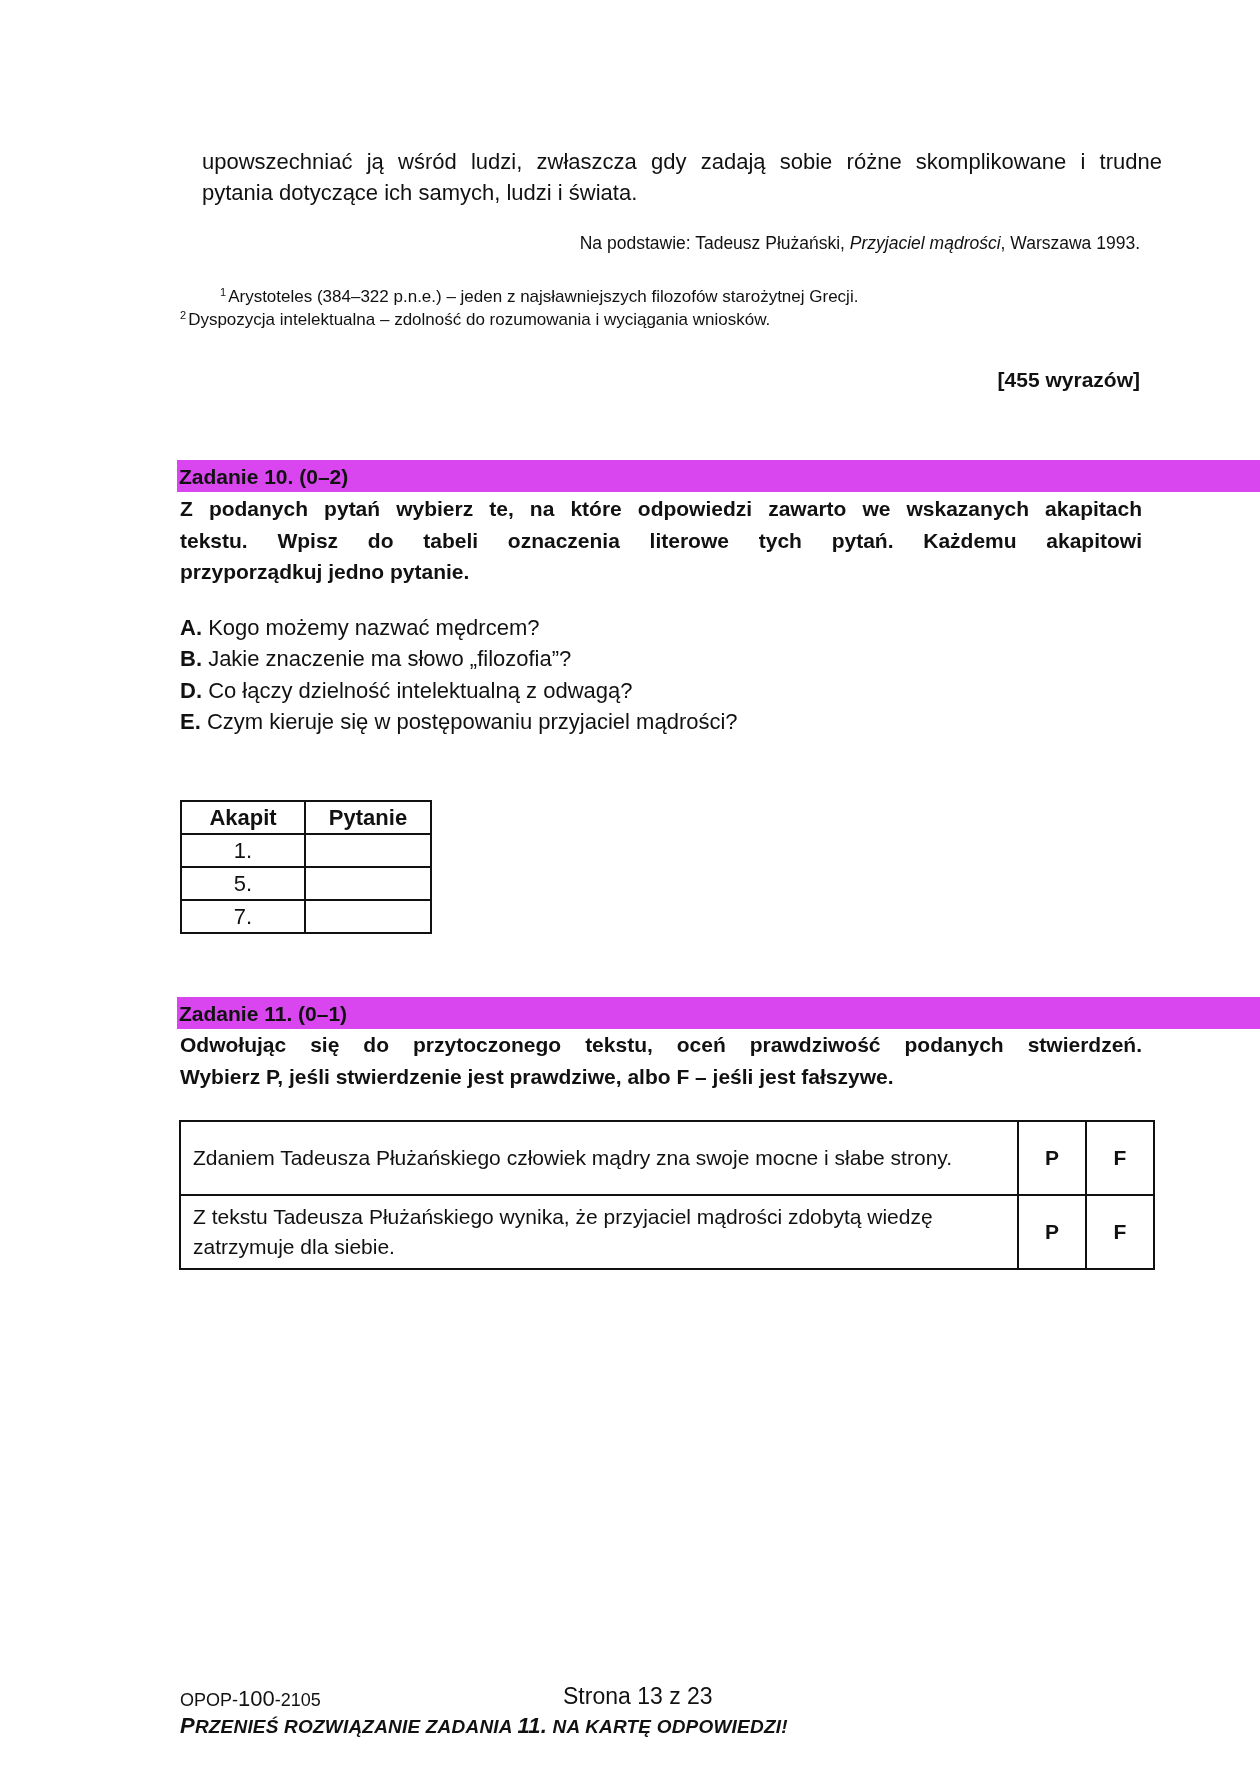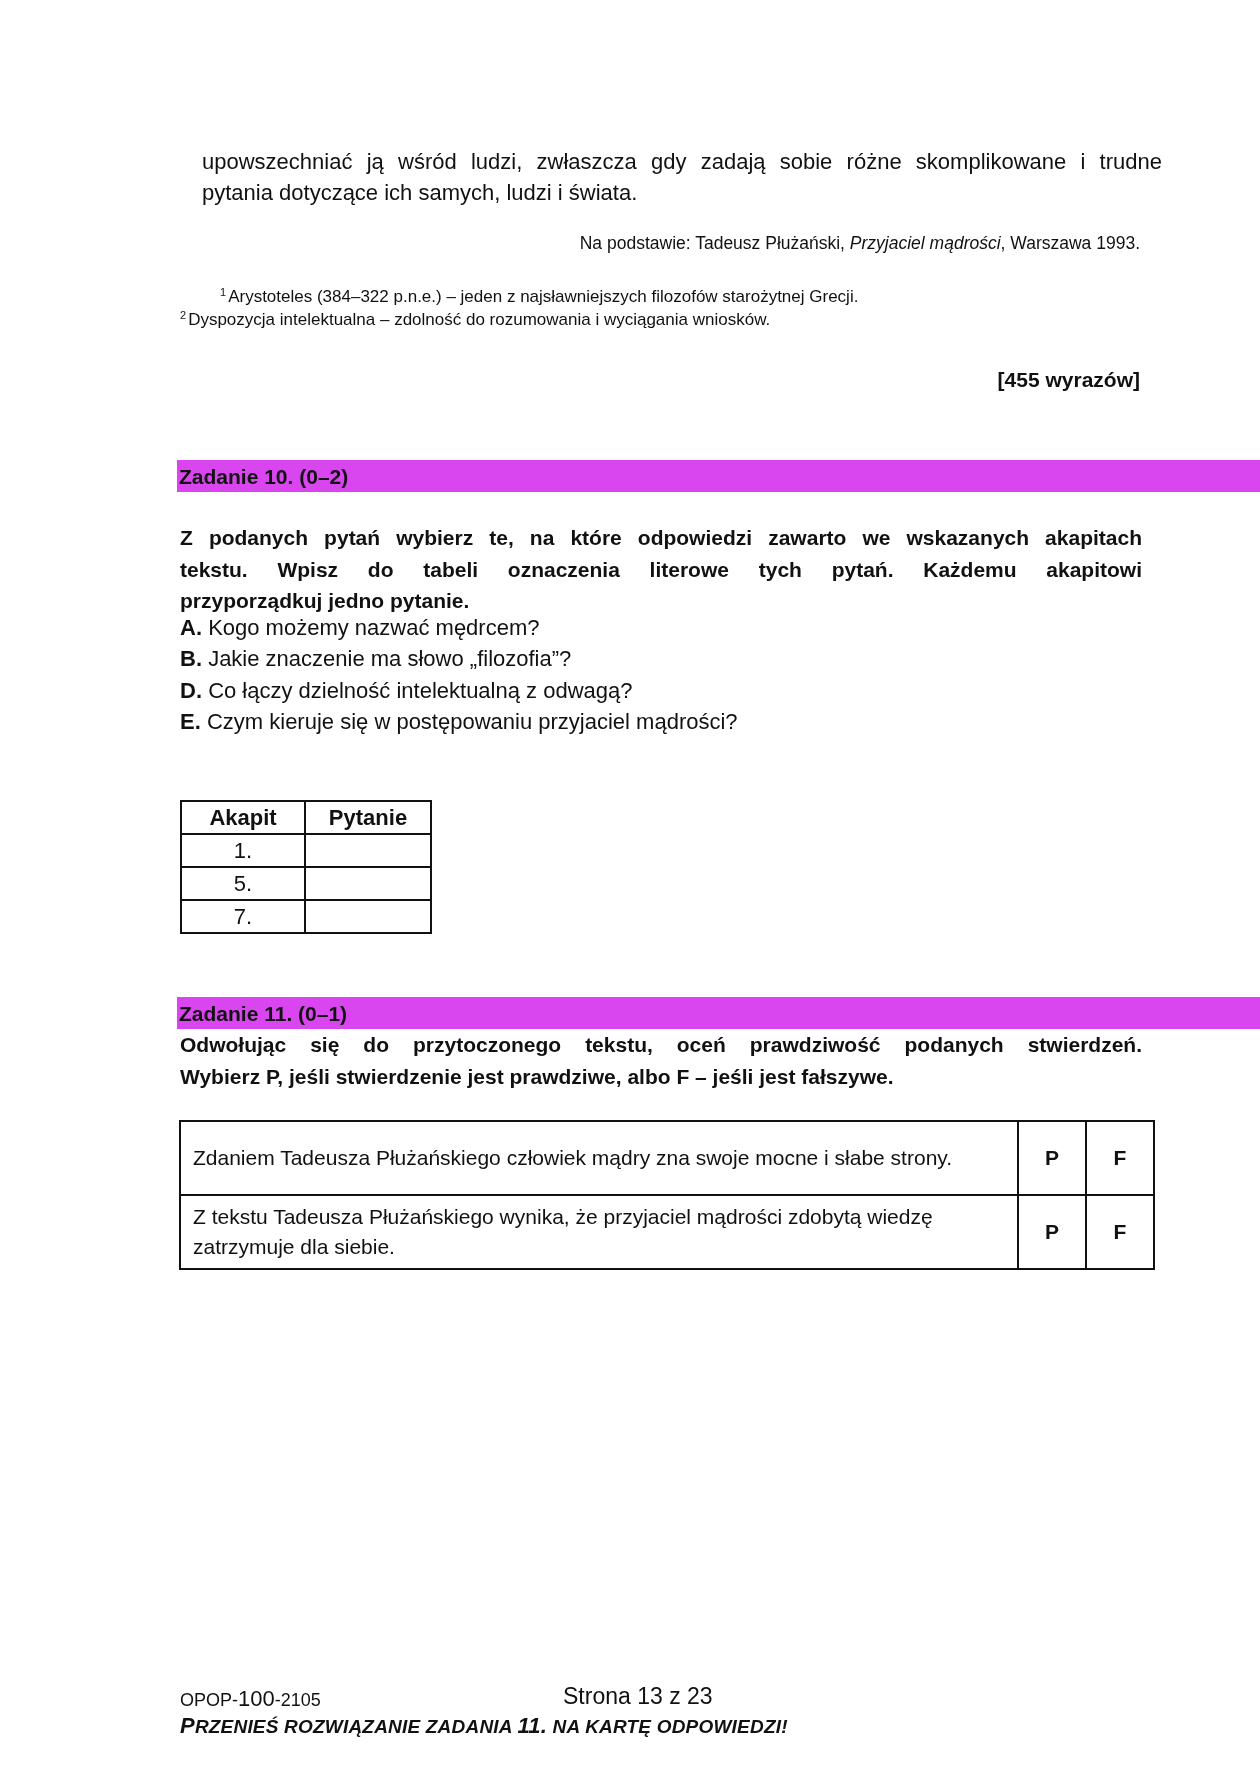--- a/index.html
+++ b/index.html
@@ -53,21 +53,21 @@
 <div class="abs footnote" style="top:286px;margin-left:40px;">
   <sup>1</sup><span>Arystoteles (384–322 p.n.e.) – jeden z najsławniejszych filozofów starożytnej Grecji.</span>
 </div>
 <div class="abs footnote" style="top:309px;">
   <sup>2</sup><span>Dyspozycja intelektualna – zdolność do rozumowania i wyciągania wniosków.</span>
 </div>
 
 <div class="abs wordcount">[455 wyrazów]</div>
 
 <div class="abs task-bar" style="top:460px;">Zadanie 10. (0–2)</div>
-<div class="abs instr" style="top:522px;">
+<div class="abs instr" style="top:493px;">
   <span class="ln">Z podanych pytań wybierz te, na które odpowiedzi zawarto we wskazanych akapitach</span>
   <span class="ln">tekstu. Wpisz do tabeli oznaczenia literowe tych pytań. Każdemu akapitowi</span>
   <span class="ln last">przyporządkuj jedno pytanie.</span>
 </div>
 
 <div class="abs options">
   <span class="opt"><span class="letter">A.</span> <span>Kogo możemy nazwać mędrcem?</span></span>
   <span class="opt"><span class="letter">B.</span> <span>Jakie znaczenie ma słowo „filozofia”?</span></span>
   <span class="opt"><span class="letter">D.</span> <span>Co łączy dzielność intelektualną z odwagą?</span></span>
   <span class="opt"><span class="letter">E.</span> <span>Czym kieruje się w postępowaniu przyjaciel mądrości?</span></span>

